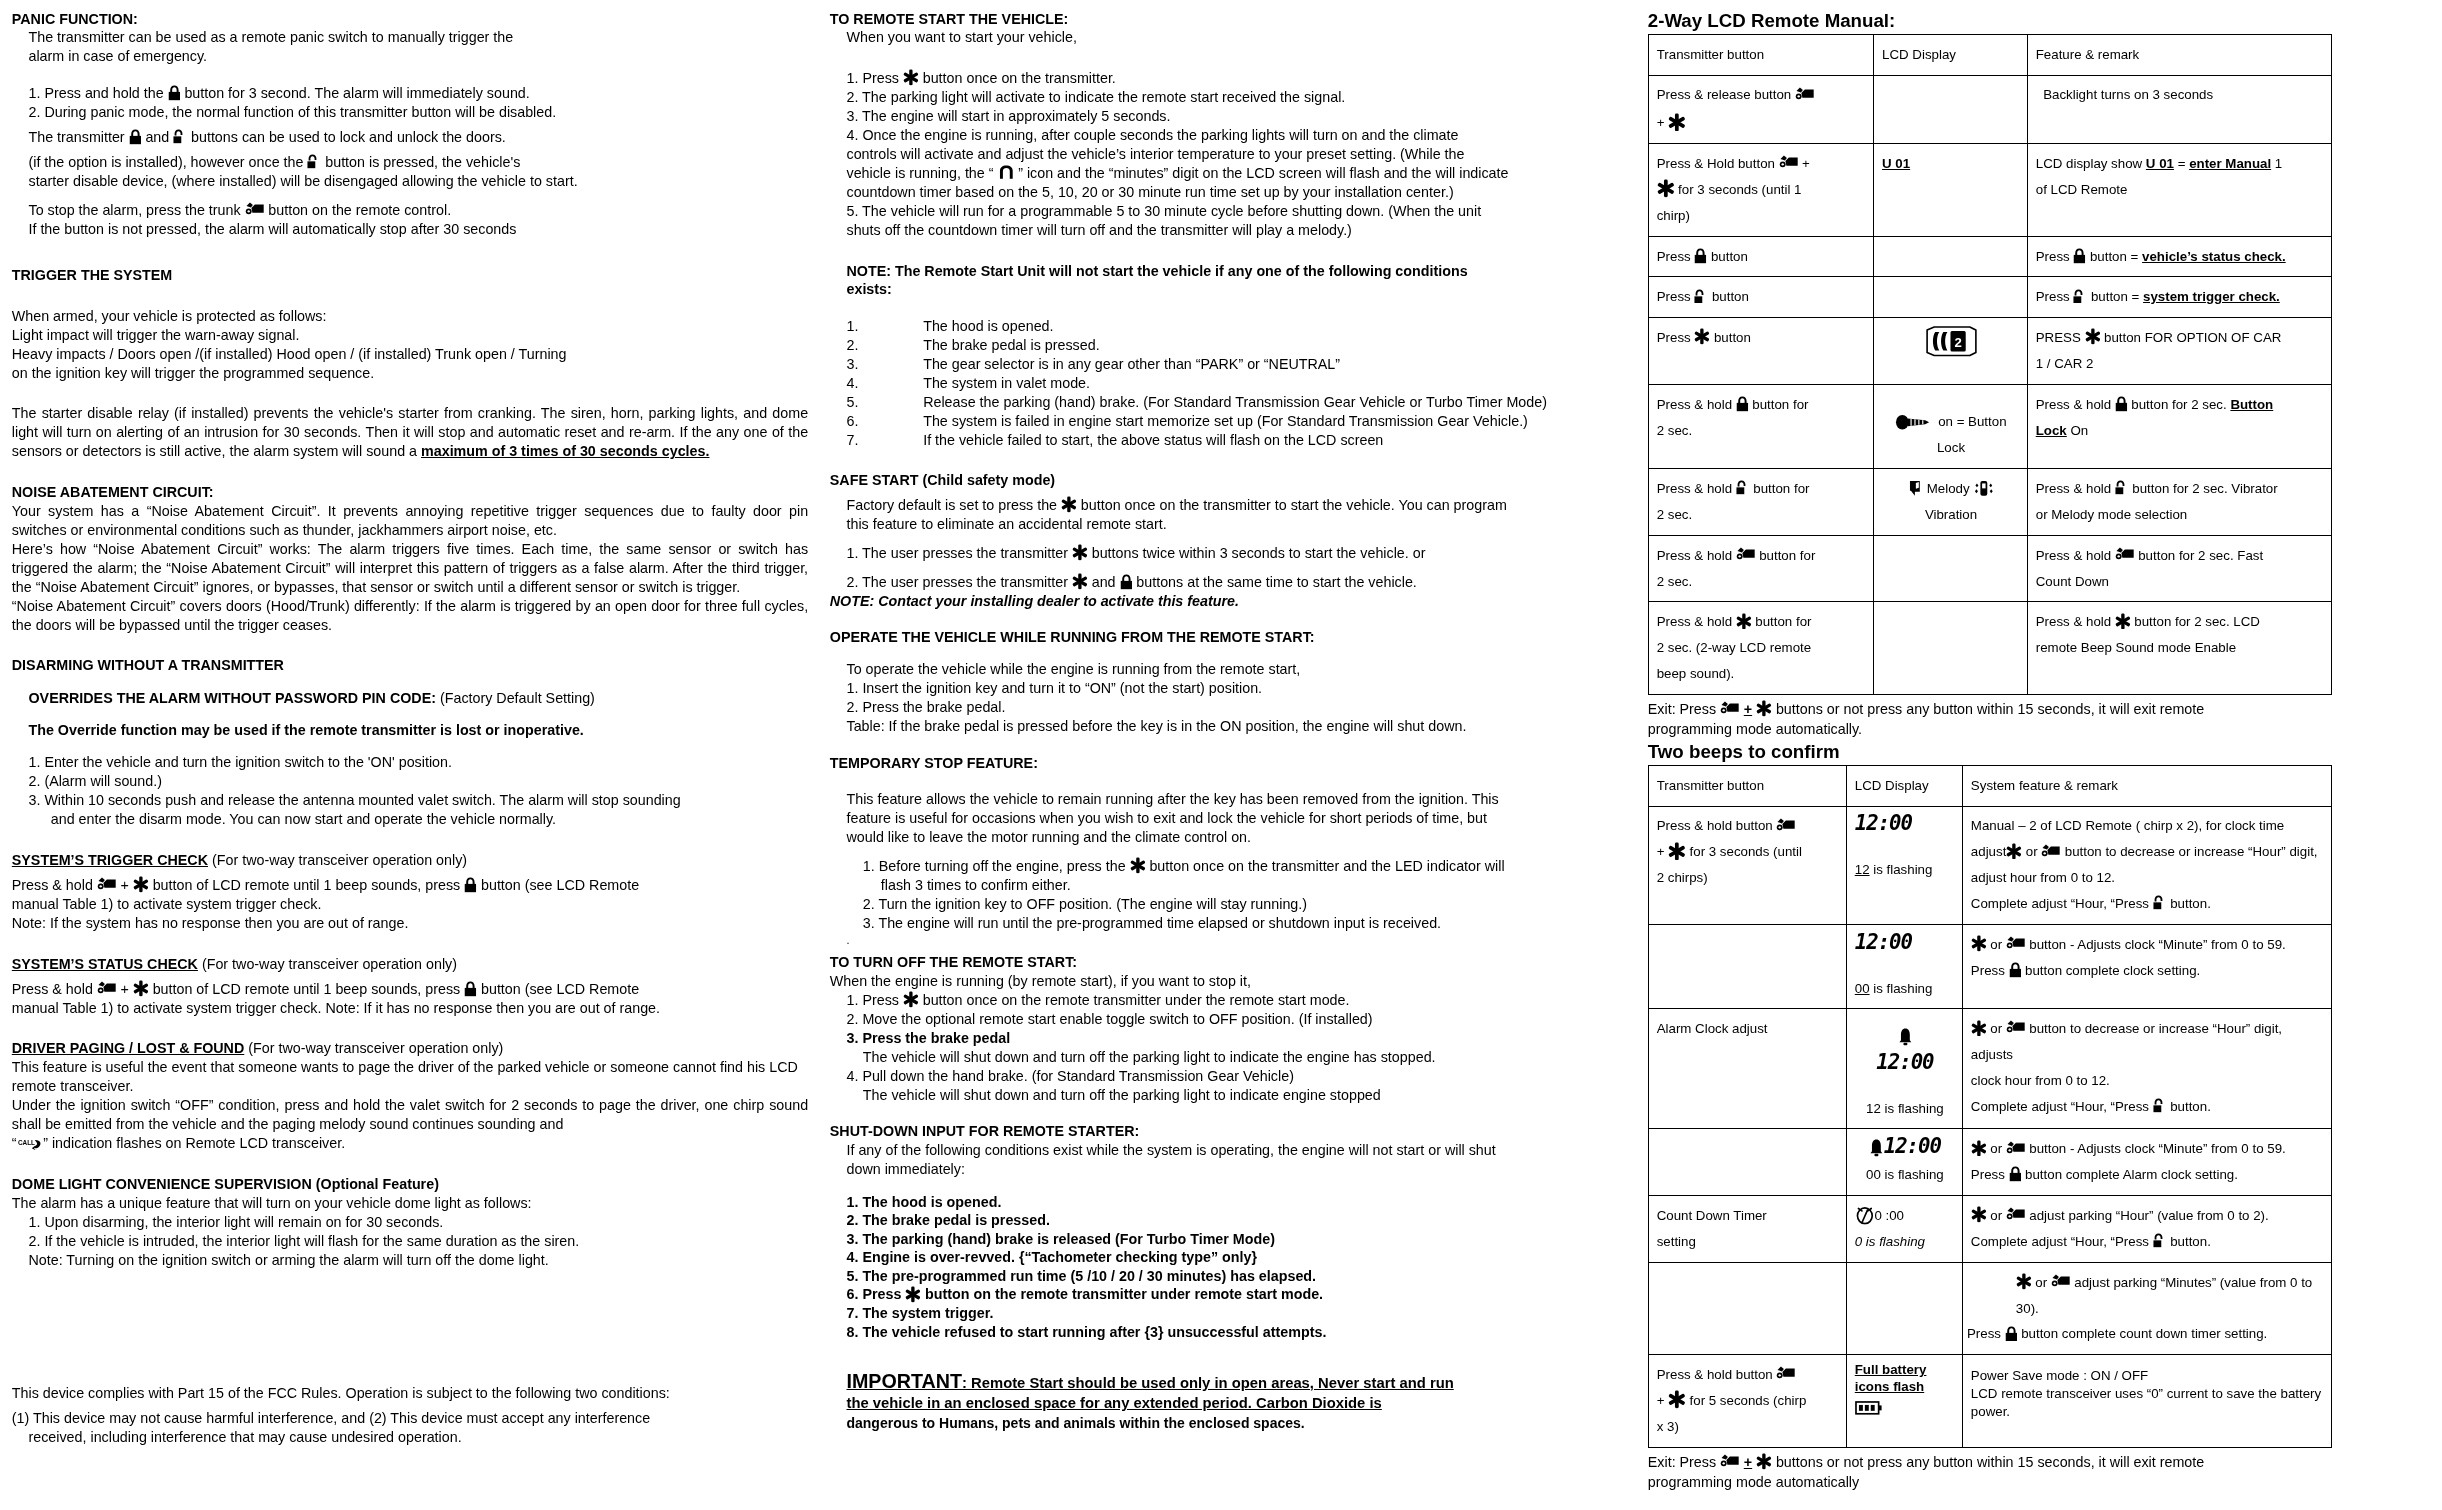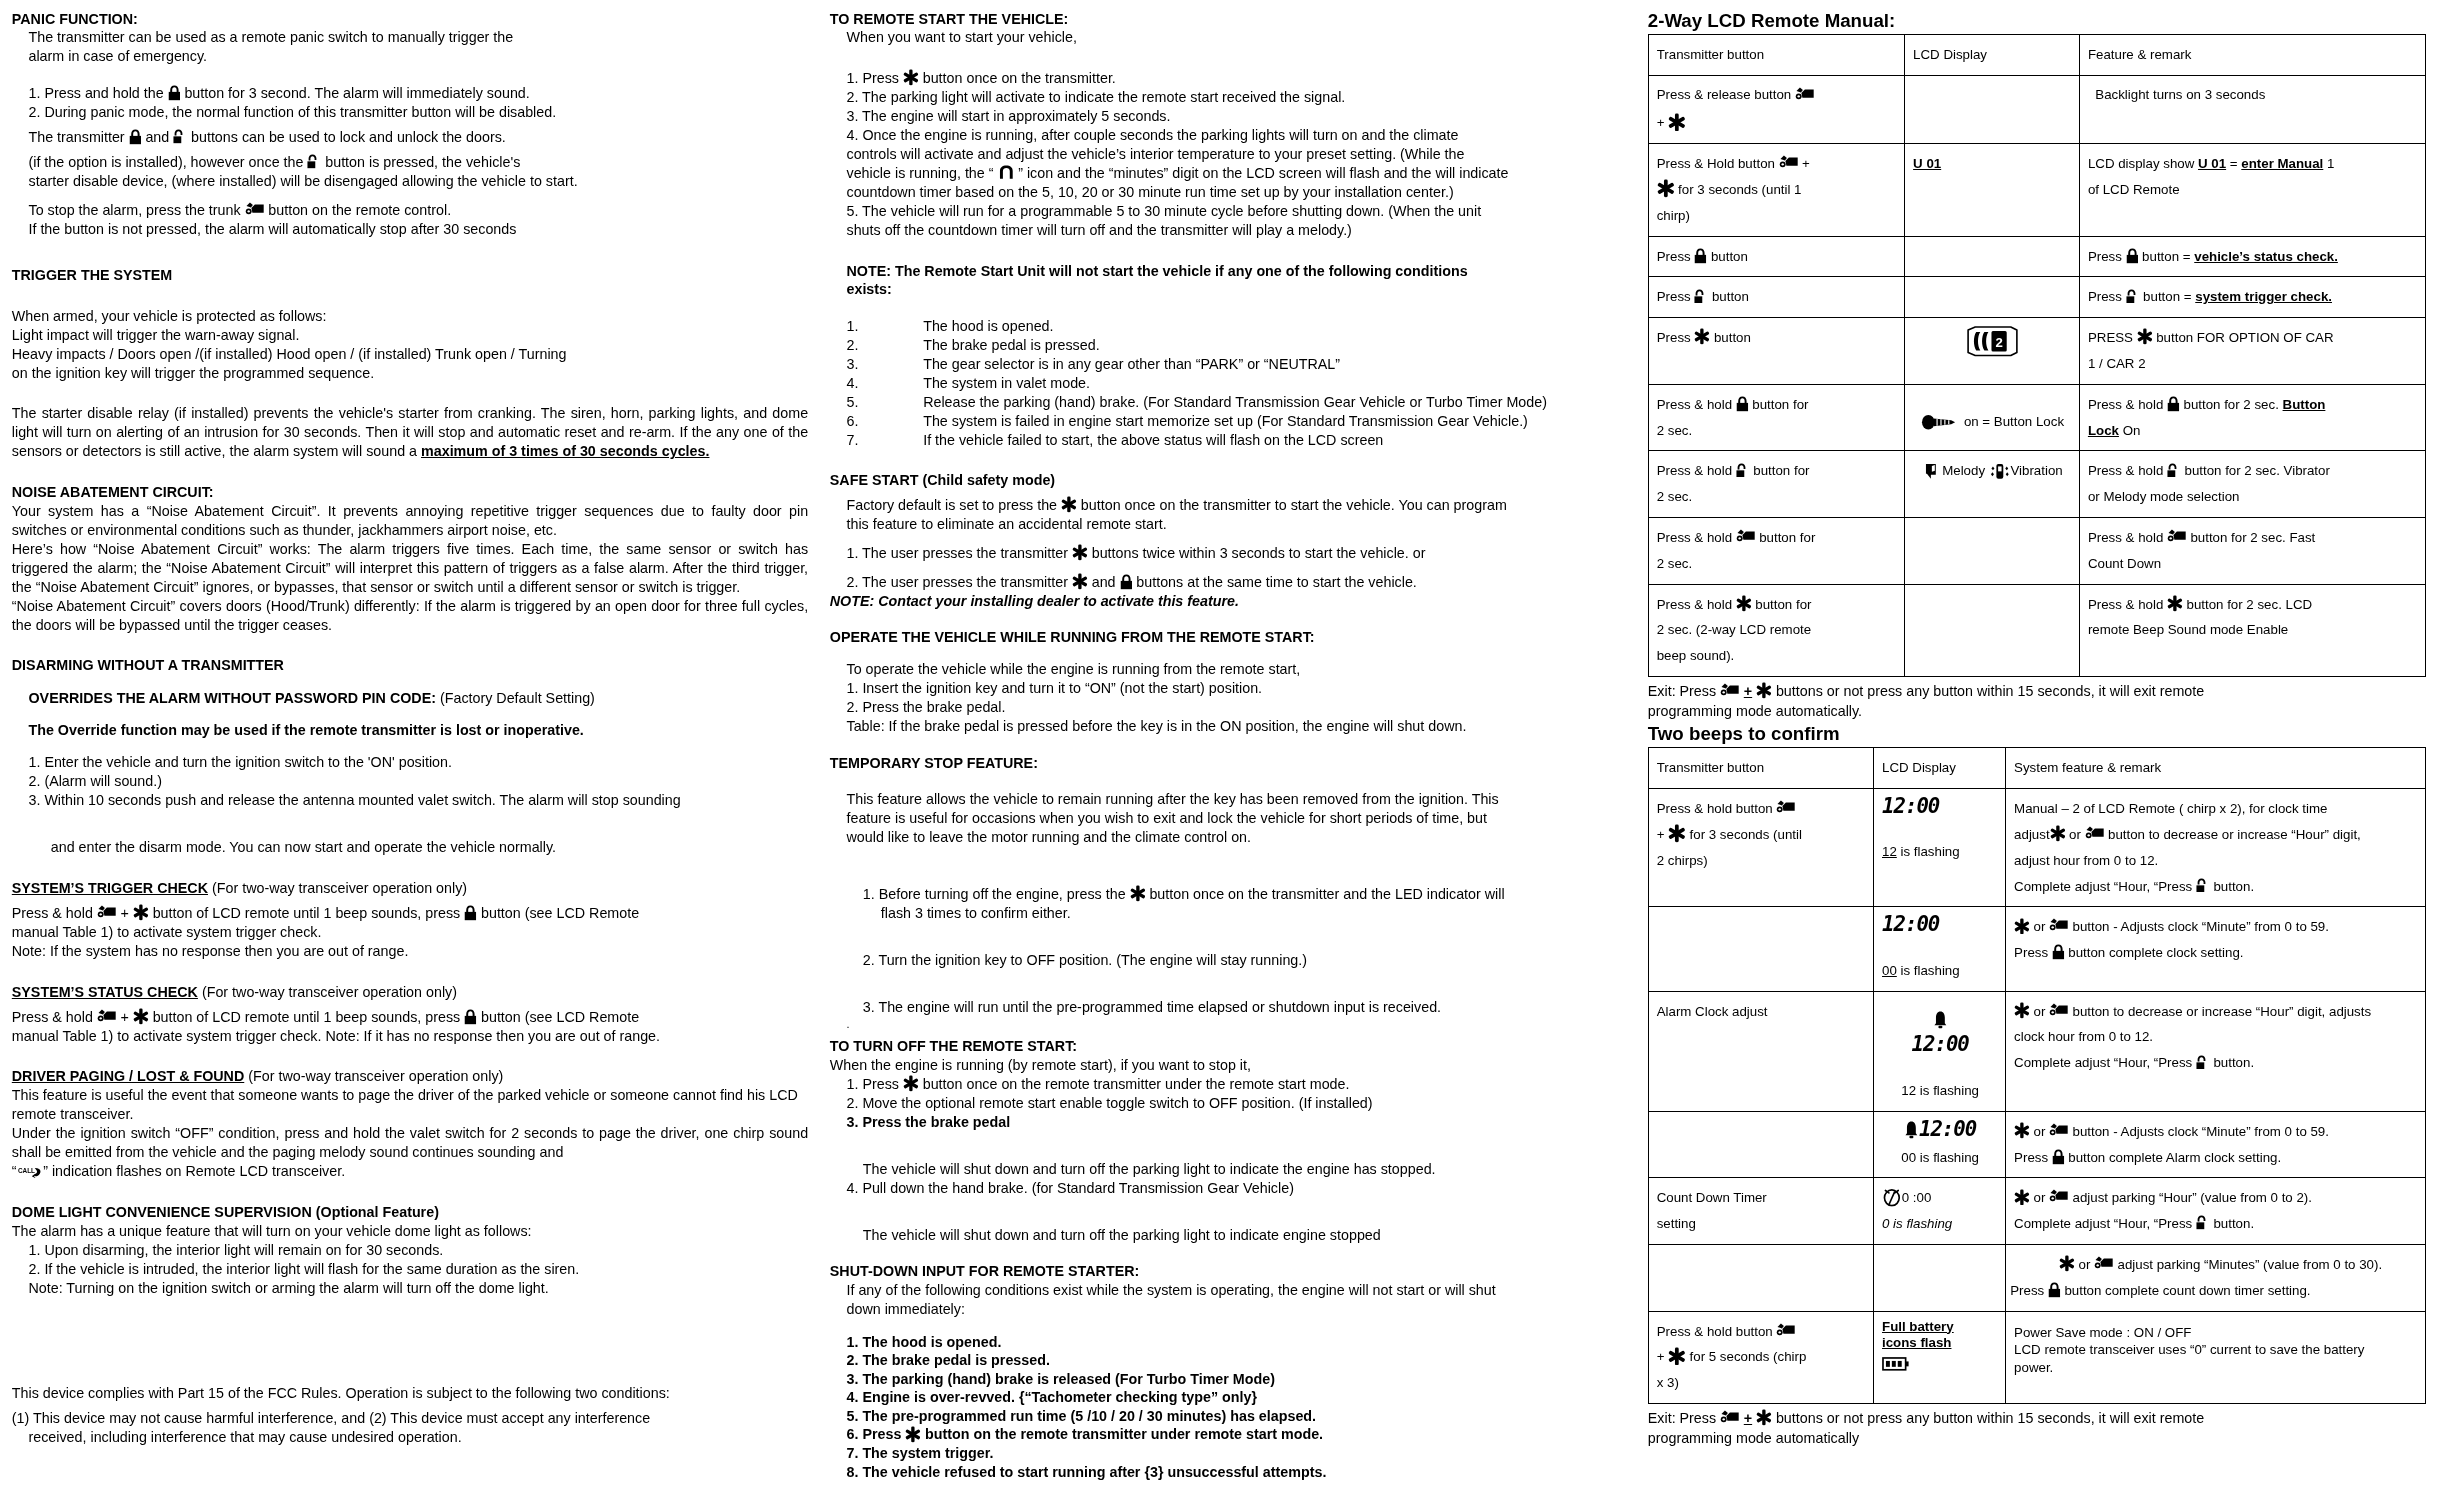--- a/index.html
+++ b/index.html
@@ -18,29 +18,29 @@
     width: 2442px; height: 1510px;
     padding: 9.9px 11.8px;
     display: flex;
     gap: 0px;
   }
   .col {
     position: relative;
   }
   .col-left  { width: 818px; padding-right: 21.7px; }
   .col-mid   { width: 818px; padding-right: 21.7px; }
-  .col-right { width: 778px; }
+  .col-right { width: 684px; }
 
   
   .h  { font-weight: bold; font-size: 14.3px; line-height: 1.30; margin: 0; }
   .p  { font-size: 14.3px; line-height: 1.33; margin: 0; }
   .pj { font-size: 14.3px; line-height: 1.33; margin: 0; text-align: justify; }
   .b  { font-weight: bold; text-decoration: underline; }
   .indent  { padding-left: 16.7px; }
-  .indent2 { padding-left: 33px; margin-top: 28px; }
+  .indent2 { padding-left: 33px; }
   .indent3 { padding-left: 51px; }
   .sp6  { height: 5.9px; }
   .sp10 { height: 9.9px; }
   .sp14 { height: 13.8px; }
   .sp18 { height: 17.7px; }
   .sp22 { height: 21.7px; }
   .sp28 { height: 27.6px; }
   .u { text-decoration: underline; }
   .numrow { display: flex; font-size: 14.3px; line-height: 1.33; }
   .numrow .n { width: 21.7px; flex: 0 0 21.7px; }

